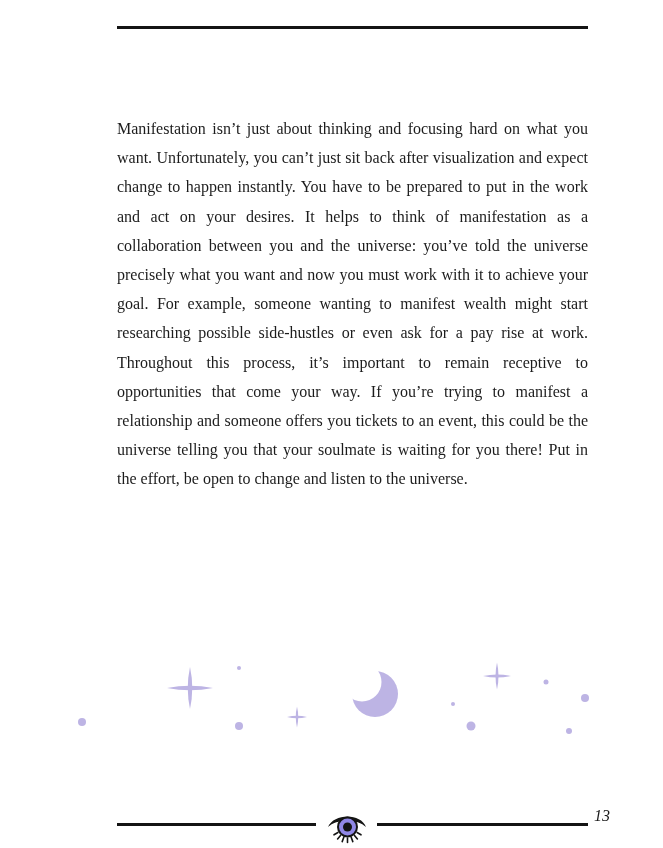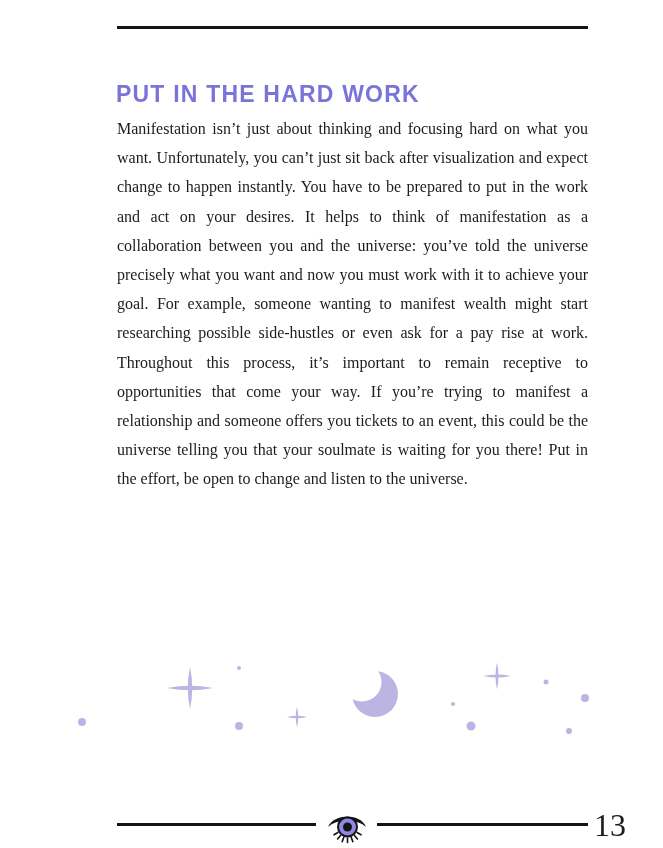--- a/index.html
+++ b/index.html
@@ -42,31 +42,30 @@
   }
   .footer-rule-right{
     position:absolute;left:377px;top:823px;width:211px;height:3px;background:var(--rule);
   }
   .eye-wrap{
     position:absolute;left:324px;top:806px;width:46px;height:40px;
   }
   .page-number{
     position:absolute;left:594px;top:807px;
     font-family:"Liberation Serif", serif;
-    font-size:32px;color:var(--ink);
+    font-size:16px;color:var(--ink);font-style:italic;
   }
 </style>
 </head>
 <body>
 
 <div class="page">
 
   <div class="top-rule"></div>
 
-  <h1 class="heading">PUT IN THE HARD WORK</h1>
 
   <p class="body-text">Manifestation isn’t just about thinking and focusing hard on what you want. Unfortunately, you can’t just sit back after visualization and expect change to happen instantly. You have to be prepared to put in the work and act on your desires. It helps to think of manifestation as a collaboration between you and the universe: you’ve told the universe precisely what you want and now you must work with it to achieve your goal. For example, someone wanting to manifest wealth might start researching possible side-hustles or even ask for a pay rise at work. Throughout this process, it’s important to remain receptive to opportunities that come your way. If you’re trying to manifest a relationship and someone offers you tickets to an event, this could be the universe telling you that your soulmate is waiting for you there! Put in the effort, be open to change and listen to the universe.</p>
 
   <div class="decoration">
     <svg width="663" height="100" viewBox="0 0 663 100" xmlns="http://www.w3.org/2000/svg">
       <defs>
         <mask id="mooncut">
           <rect x="0" y="0" width="663" height="100" fill="white"></rect>
           <circle cx="362" cy="32" r="19.5" fill="black"></circle>
         </mask>

